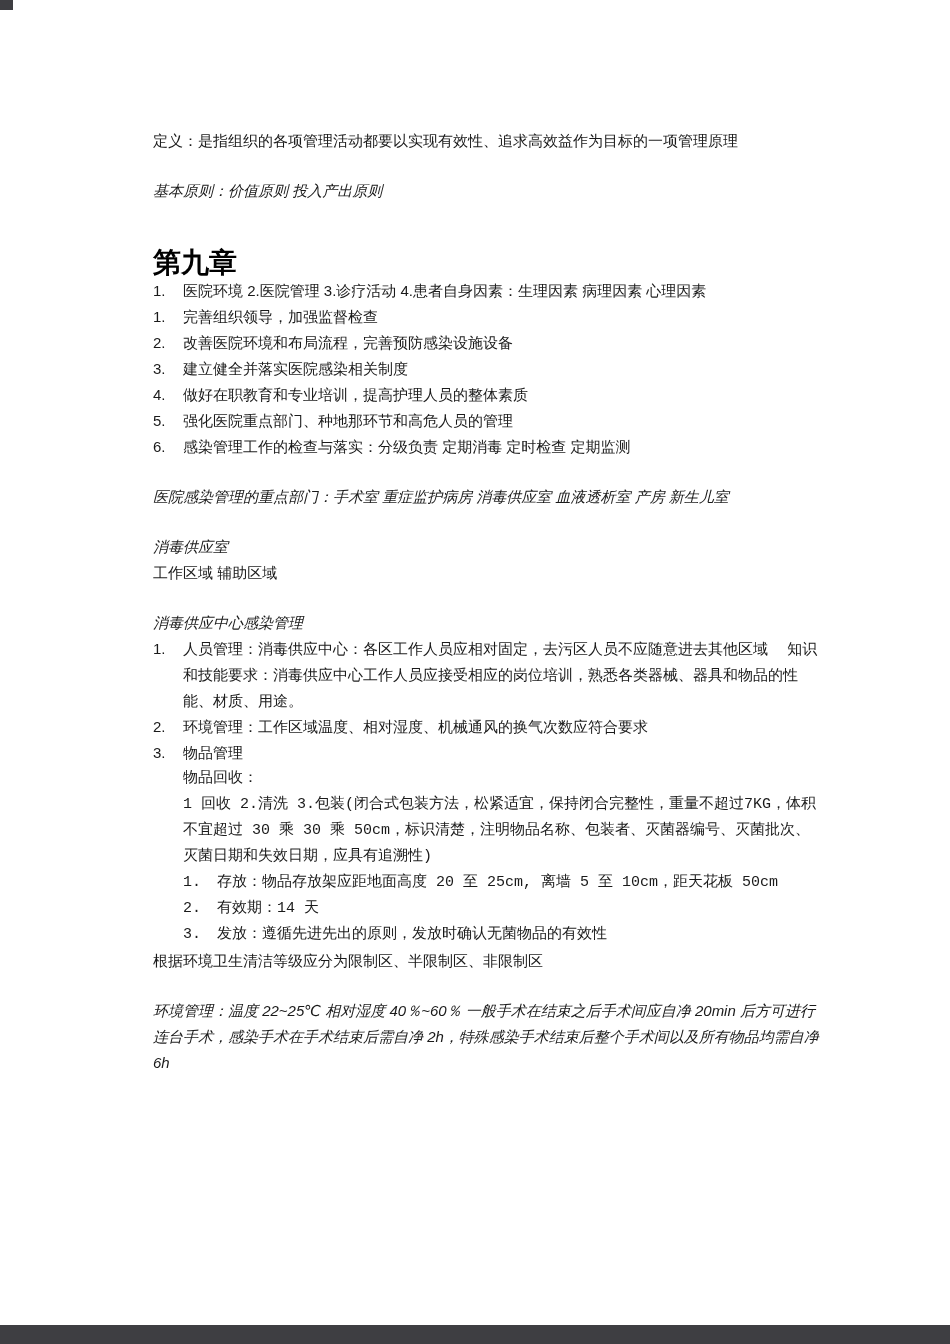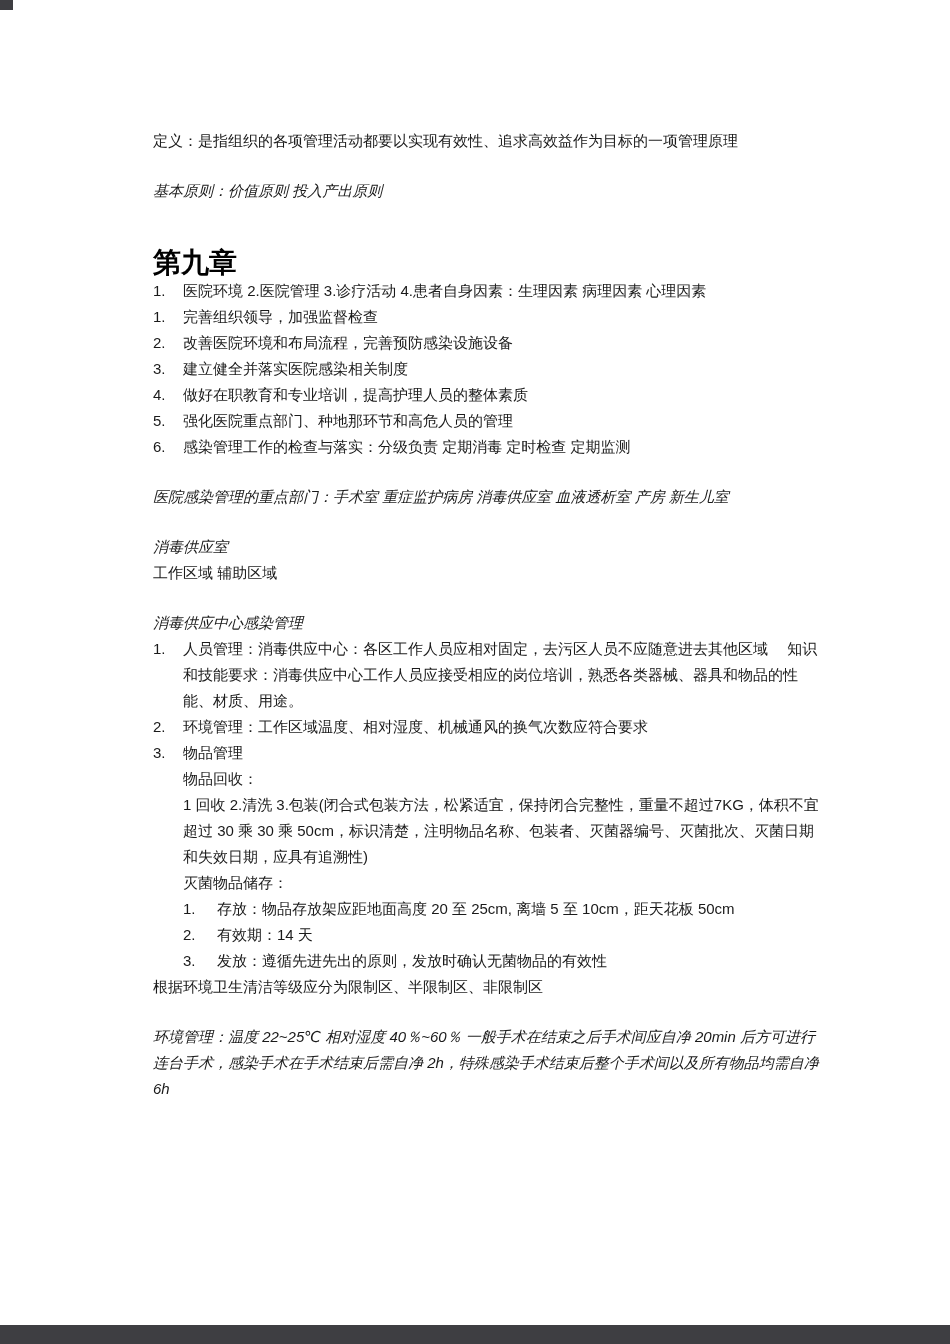--- a/index.html
+++ b/index.html
@@ -132,24 +132,23 @@
     <div class="li">
       <span class="marker">2.</span>
       <span class="li-text">环境管理：工作区域温度、相对湿度、机械通风的换气次数应符合要求</span>
     </div>
     <div class="li">
       <span class="marker">3.</span>
       <span class="li-text">物品管理</span>
     </div>
   </div>
 
-  <div class="list" style="margin-left:30px;">
+  <div class="list" style="margin-left:30px;font-family:Liberation Mono, monospace;">
     <p class="para">物品回收：</p>
     <p class="para">1 回收 2.清洗  3.包装(闭合式包装方法，松紧适宜，保持闭合完整性，重量不超过7KG，体积不宜超过 30 乘 30 乘 50cm，标识清楚，注明物品名称、包装者、灭菌器编号、灭菌批次、灭菌日期和失效日期，应具有追溯性)</p>
-    <p class="para">灭菌物品储存：</p>
     <div class="nested">
       <div class="li">
         <span class="marker">1.</span>
         <span class="li-text">存放：物品存放架应距地面高度 20 至 25cm, 离墙 5 至 10cm，距天花板 50cm</span>
       </div>
       <div class="li">
         <span class="marker">2.</span>
         <span class="li-text">有效期：14 天</span>
       </div>
       <div class="li">

